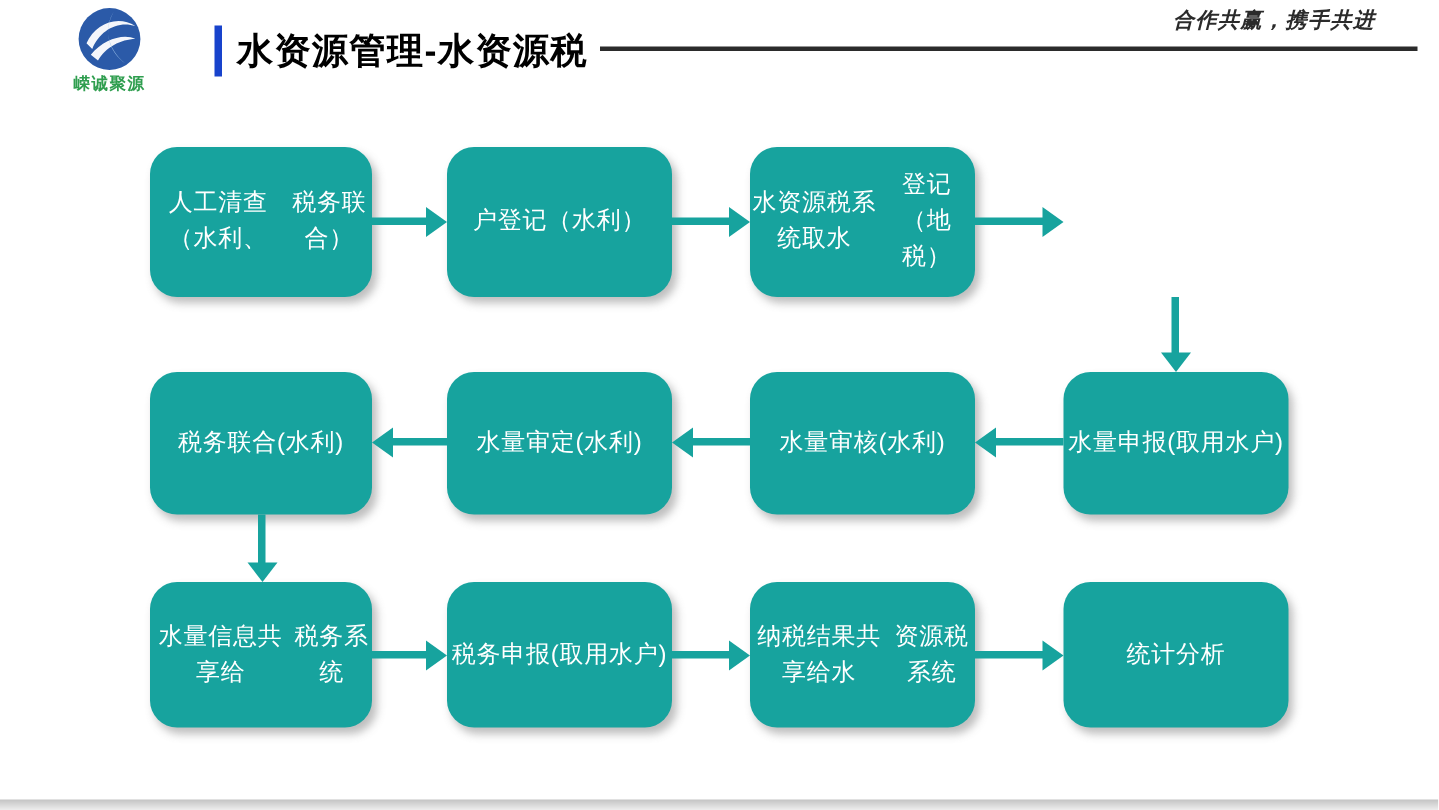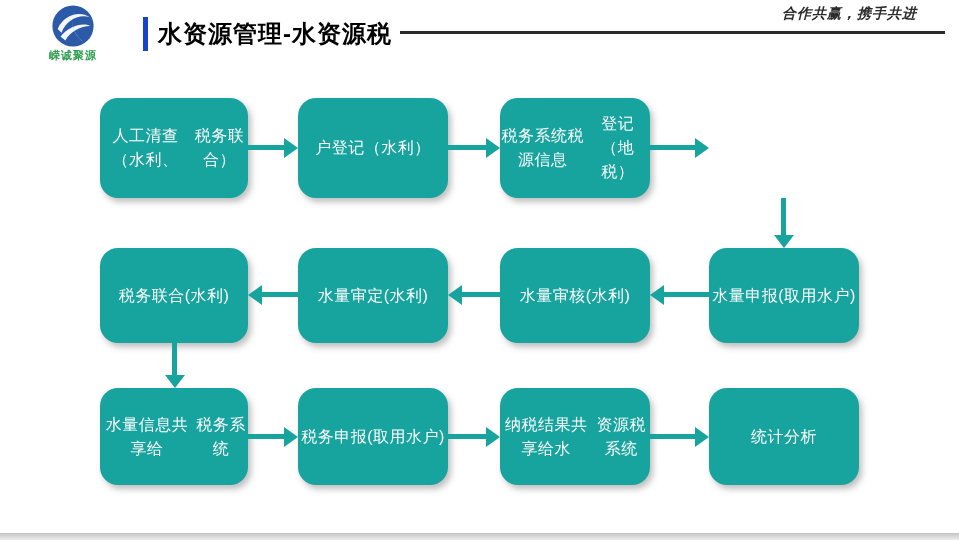--- a/index.html
+++ b/index.html
@@ -64,21 +64,21 @@
   <div class="slogan">合作共赢，携手共进</div>
 
   <div class="box r1 c1">
     <div>人工清查（水利、</div>
     <div>税务联合）</div>
   </div>
   <div class="box r1 c2">
     <div>户登记（水利）</div>
   </div>
   <div class="box r1 c3">
-    <div>税务系统税源信息</div>
+    <div>水资源税系统取水</div>
     <div>登记（地税）</div>
   </div>
 
   <div class="arrow right" style="left:248px;top:138px;width:50px;">
       <div class="shaft"></div>
       <div class="head"></div>
     </div>
   <div class="arrow right" style="left:448px;top:138px;width:52px;">
       <div class="shaft"></div>
       <div class="head"></div>

